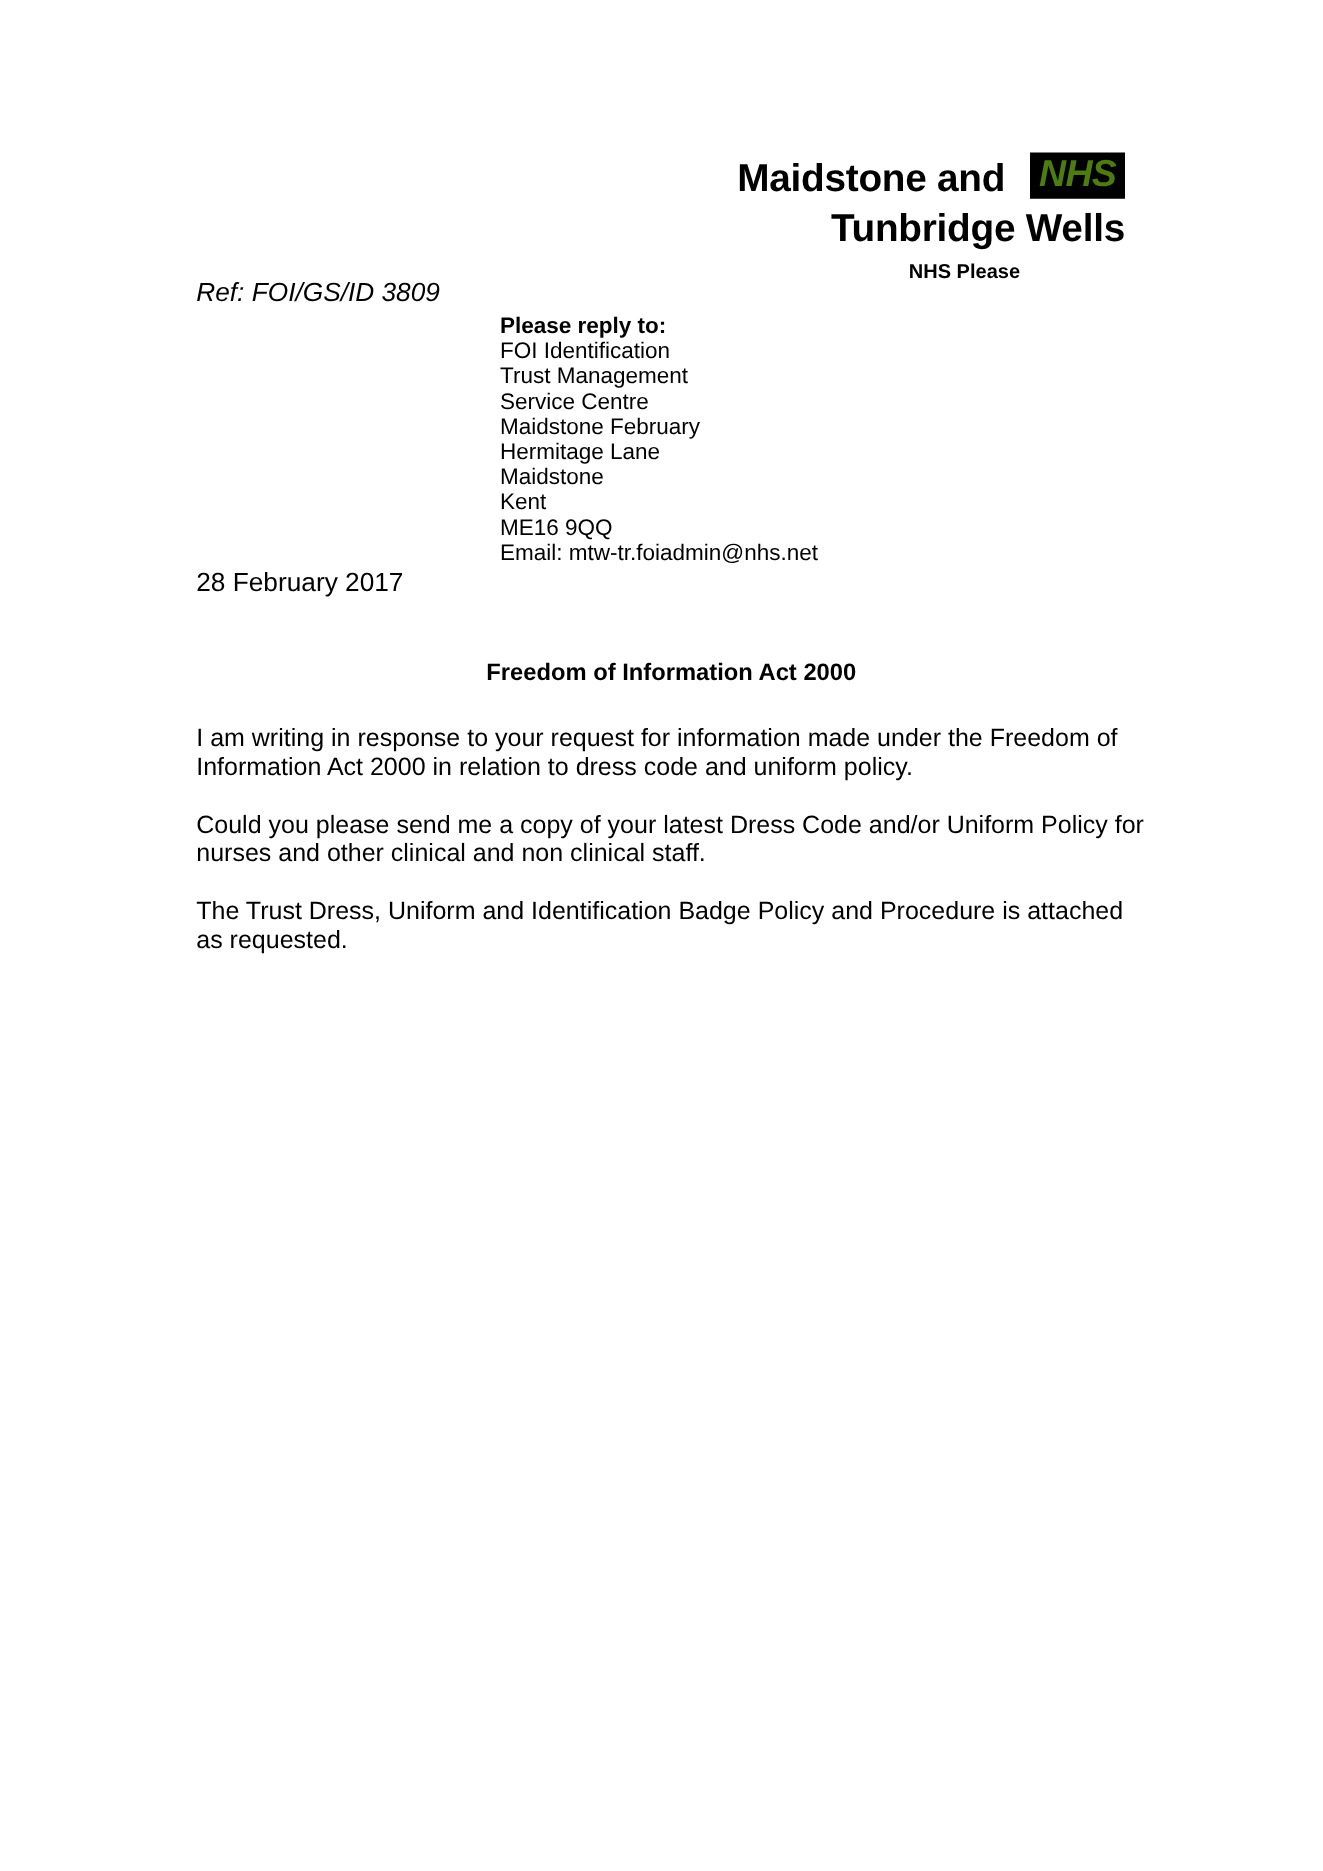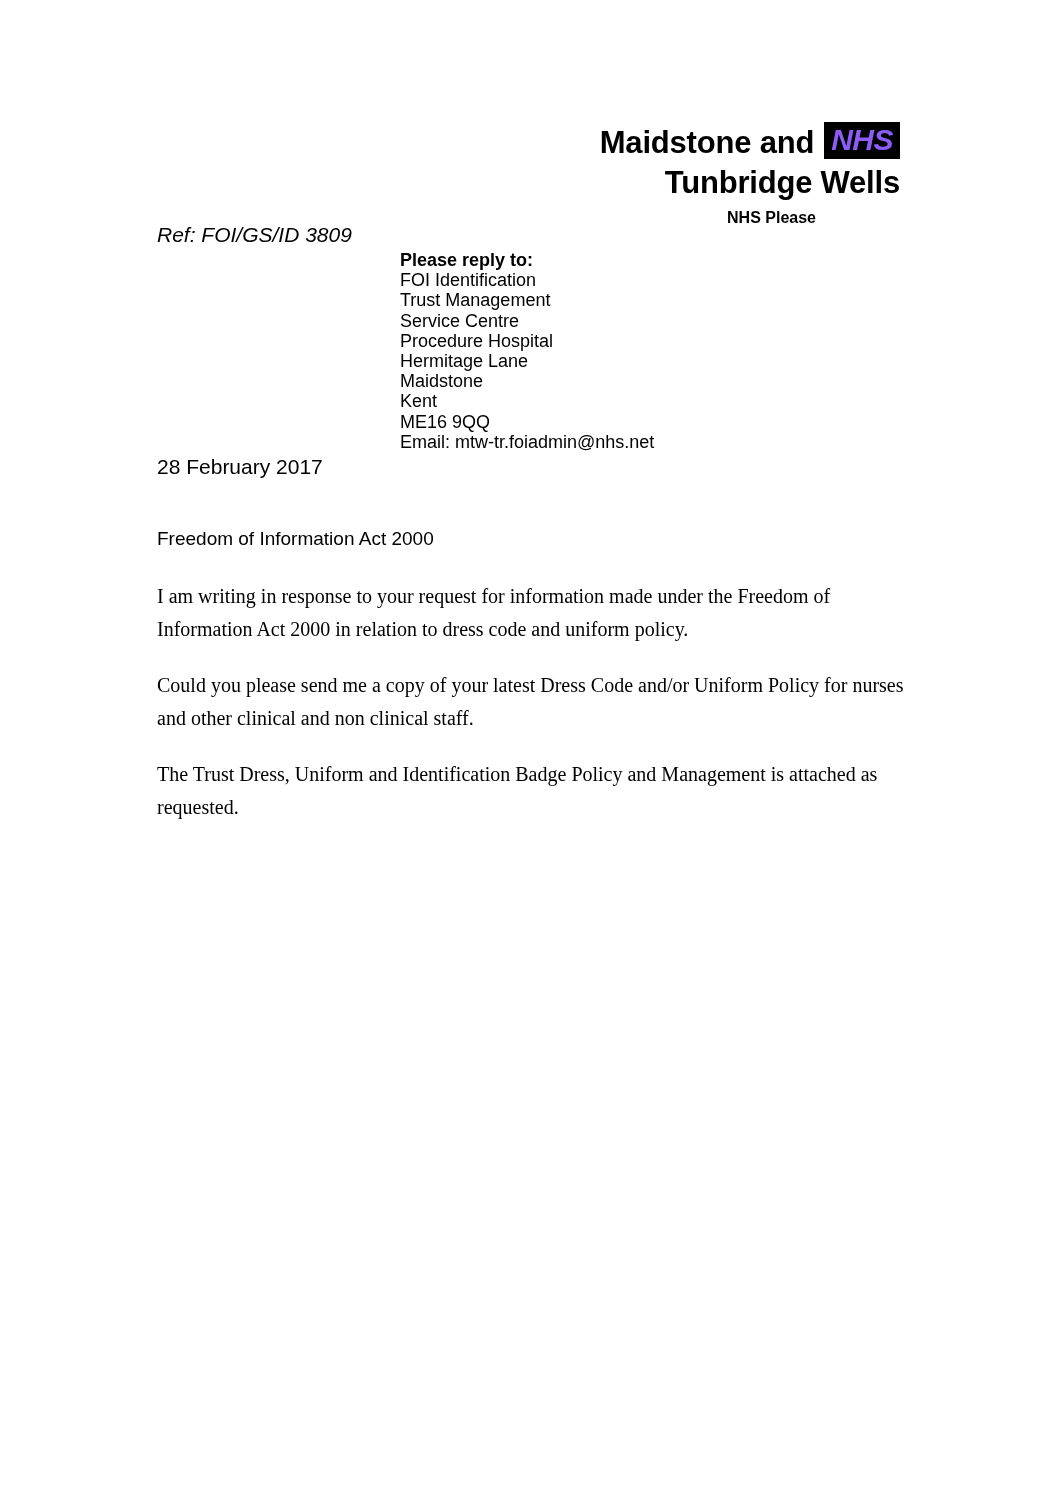--- a/index.html
+++ b/index.html
@@ -36,28 +36,28 @@
     white-space: nowrap;
   }
   .trust-name-line .txt {
     display: inline-block;
     vertical-align: middle;
   }
   #nhs-logo {
     display: inline-block;
     vertical-align: middle;
     background: #000000;
-    color: #8b5cf6;
+    color: #4d7c0f;
     font-size: 30px;
     font-weight: bold;
     font-style: italic;
     letter-spacing: -0.5px;
     line-height: 34px;
     padding: 1px 7px 2px 7px;
-    margin-left: 10px;
+    margin-left: 20px;
     position: relative;
     top: -2px;
   }
   #trust-subtitle {
     font-size: 16px;
     font-weight: bold;
     line-height: 20px;
     margin-top: 6px;
     padding-right: 84px;
   }
@@ -99,29 +99,29 @@
 
   
   #body-content {
     position: absolute;
     left: 157px;
     top: 526px;
     width: 760px;
   }
   #subject-heading {
     font-size: 19px;
-    font-weight: normal;
+    font-weight: bold;
     line-height: 26px;
     margin: 0 0 28px 0;
+    text-align: center;
   }
   .body-para {
     font-size: 20px;
-    line-height: 33px;
+    line-height: 23px;
     margin: 16px 0 23px 0;
-    font-family: Liberation Serif, serif;
   }
   .body-para:last-child {
     margin-bottom: 0;
   }
 </style>
 </head>
 <body>
 
 <div id="page">
 
@@ -135,30 +135,30 @@
     <div id="trust-subtitle">NHS Please</div>
   </div>
 
   <div id="ref-line">Ref: FOI/GS/ID 3809</div>
 
   <div id="reply-block">
     <div class="reply-heading">Please reply to:</div>
     <div>FOI Identification</div>
     <div>Trust Management</div>
     <div>Service Centre</div>
-    <div>Procedure Hospital</div>
+    <div>Maidstone February</div>
     <div>Hermitage Lane</div>
     <div>Maidstone</div>
     <div>Kent</div>
     <div>ME16 9QQ</div>
     <div>Email: mtw-tr.foiadmin@nhs.net</div>
   </div>
 
   <div id="date-line">28 February 2017</div>
 
   <div id="body-content">
     <div id="subject-heading">Freedom of Information Act 2000</div>
     <p class="body-para">I am writing in response to your request for information made under the Freedom of Information Act 2000 in relation to dress code and uniform policy.</p>
     <p class="body-para">Could you please send me a copy of your latest Dress Code and/or Uniform Policy for nurses and other clinical and non clinical staff.</p>
-    <p class="body-para">The Trust Dress, Uniform and Identification Badge Policy and Management is attached as requested.</p>
+    <p class="body-para">The Trust Dress, Uniform and Identification Badge Policy and Procedure is attached as requested.</p>
   </div>
 
 </div>
 
 </body></html>

